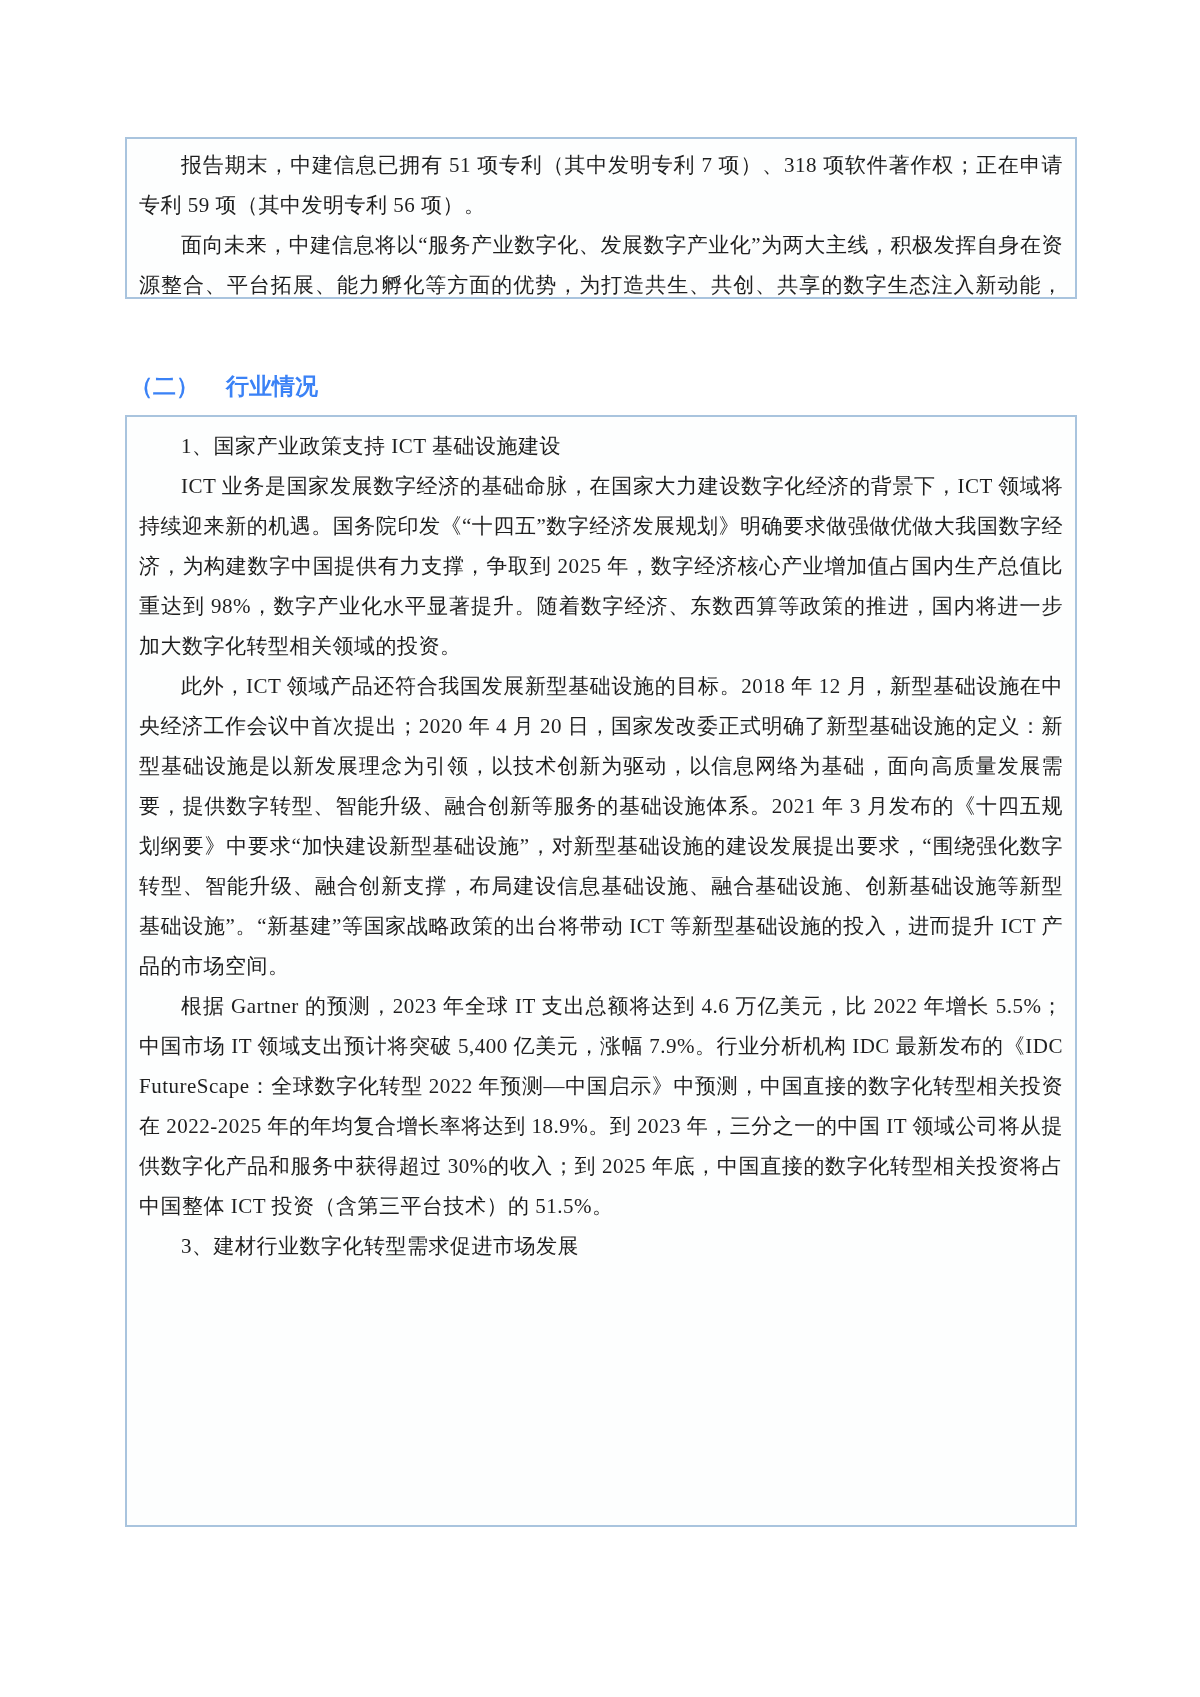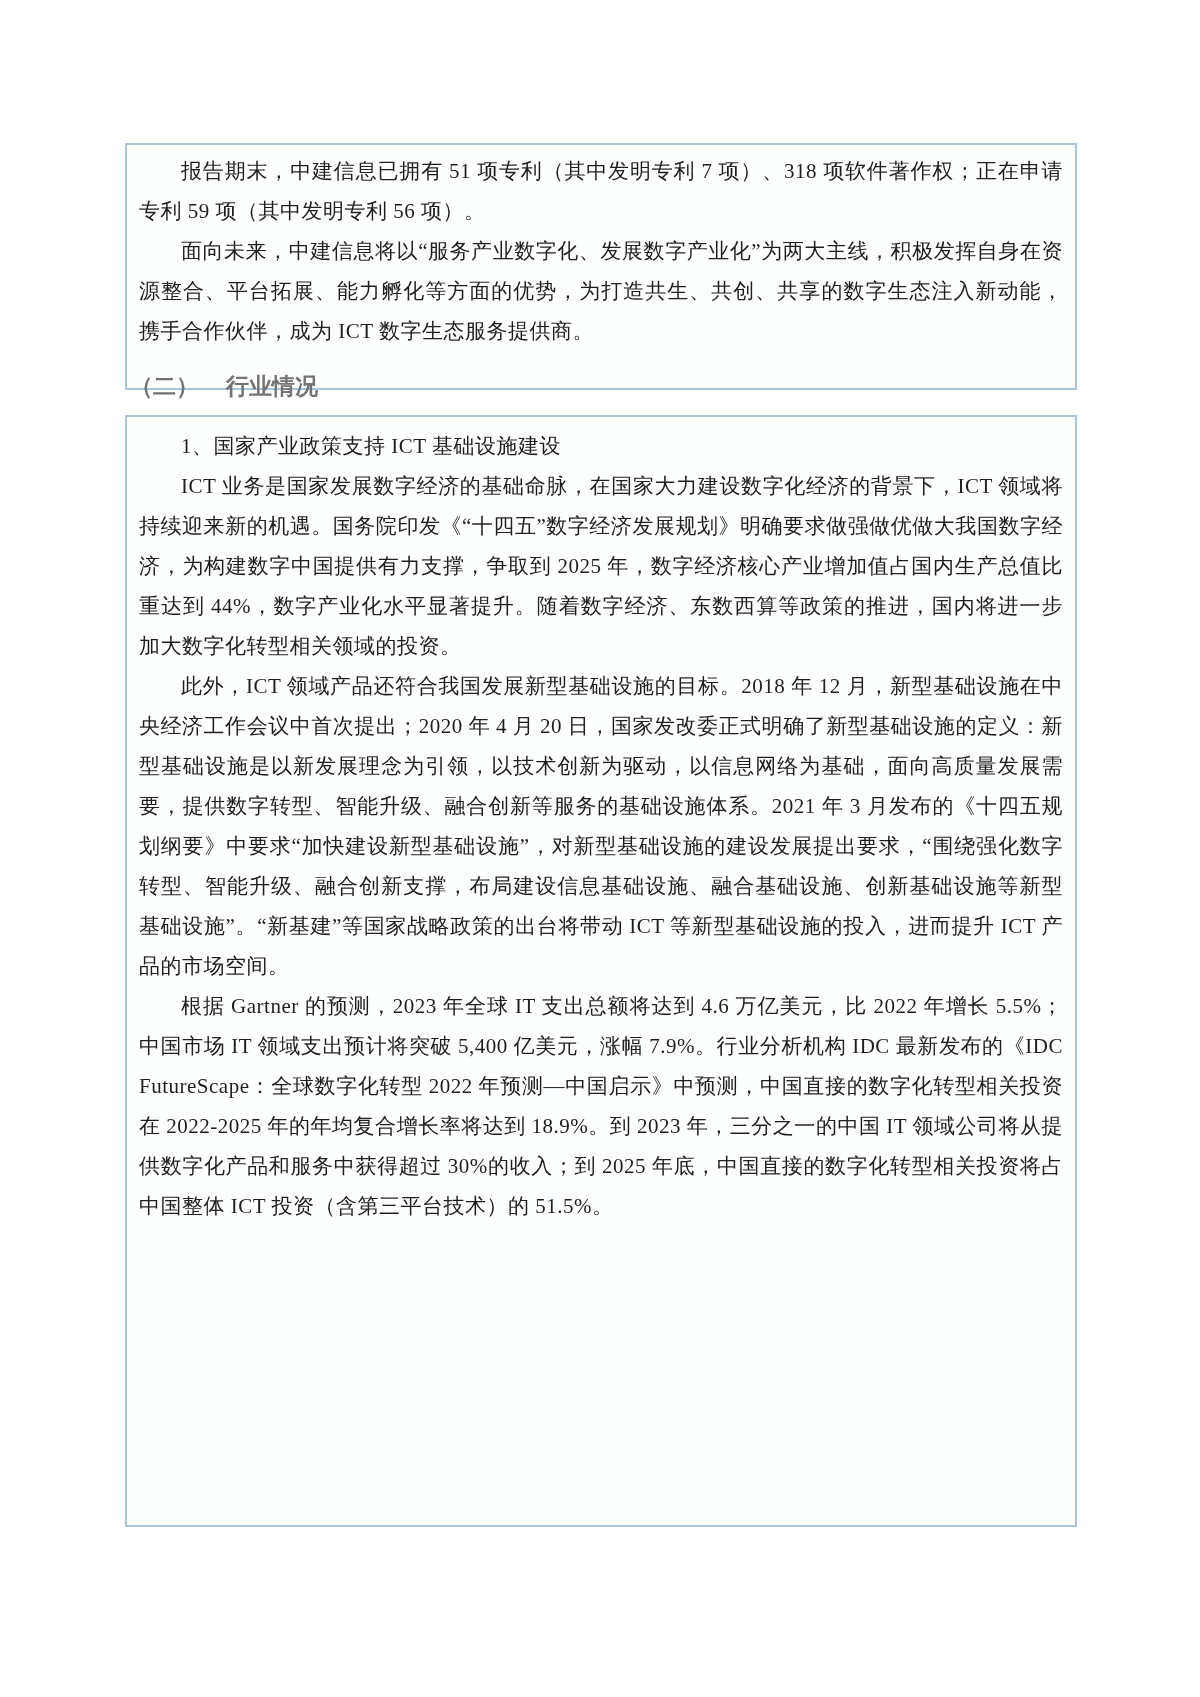--- a/index.html
+++ b/index.html
@@ -20,22 +20,22 @@
     position: absolute;
     left: 125px;
     width: 952px;
     border: 2px solid #a9c4de;
     background: #fdfefe;
     box-sizing: border-box;
     padding: 6px 12px 0 12px;
     overflow: hidden;
   }
   .box-summary {
-    top: 143px;
-    height: 247px;
+    top: 137px;
+    height: 162px;
   }
   .box-industry {
     top: 415px;
     height: 1112px;
     padding-top: 9px;
   }
   .para {
     margin: 0;
     font-size: 21px;
     line-height: 40px;
@@ -44,21 +44,21 @@
     letter-spacing: 0.5px;
   }
   .section-heading {
     position: absolute;
     left: 130px;
     top: 371px;
     margin: 0;
     font-family: "Liberation Sans", "DejaVu Sans", sans-serif;
     font-size: 23px;
     font-weight: 700;
-    color: #737373;
+    color: #3b82f6;
     white-space: nowrap;
   }
   .section-heading .heading-title {
     margin-left: 27px;
   }
 </style>
 </head>
 <body>
 
 <div class="page">
@@ -67,18 +67,19 @@
     <p class="para">报告期末，中建信息已拥有 51 项专利（其中发明专利 7 项）、318 项软件著作权；正在申请专利 59 项（其中发明专利 56 项）。</p>
     <p class="para">面向未来，中建信息将以“服务产业数字化、发展数字产业化”为两大主线，积极发挥自身在资源整合、平台拓展、能力孵化等方面的优势，为打造共生、共创、共享的数字生态注入新动能，携手合作伙伴，成为 ICT 数字生态服务提供商。</p>
   </section>
 
   <h2 class="section-heading">
     <span class="heading-number">（二）</span><span class="heading-title">行业情况</span>
   </h2>
 
   <section class="text-box box-industry">
     <p class="para">1、国家产业政策支持 ICT 基础设施建设</p>
-    <p class="para">ICT 业务是国家发展数字经济的基础命脉，在国家大力建设数字化经济的背景下，ICT 领域将持续迎来新的机遇。国务院印发《“十四五”数字经济发展规划》明确要求做强做优做大我国数字经济，为构建数字中国提供有力支撑，争取到 2025 年，数字经济核心产业增加值占国内生产总值比重达到 44%，数字产业化水平显著提升。随着数字经济、东数西算等政策的推进，国内将进一步加大数字化转型相关领域的投资。</p>
+    <p class="para">ICT 业务是国家发展数字经济的基础命脉，在国家大力建设数字化经济的背景下，ICT 领域将持续迎来新的机遇。国务院印发《“十四五”数字经济发展规划》明确要求做强做优做大我国数字经济，为构建数字中国提供有力支撑，争取到 2025 年，数字经济核心产业增加值占国内生产总值比重达到 98%，数字产业化水平显著提升。随着数字经济、东数西算等政策的推进，国内将进一步加大数字化转型相关领域的投资。</p>
     <p class="para">此外，ICT 领域产品还符合我国发展新型基础设施的目标。2018 年 12 月，新型基础设施在中央经济工作会议中首次提出；2020 年 4 月 20 日，国家发改委正式明确了新型基础设施的定义：新型基础设施是以新发展理念为引领，以技术创新为驱动，以信息网络为基础，面向高质量发展需要，提供数字转型、智能升级、融合创新等服务的基础设施体系。2021 年 3 月发布的《十四五规划纲要》中要求“加快建设新型基础设施”，对新型基础设施的建设发展提出要求，“围绕强化数字转型、智能升级、融合创新支撑，布局建设信息基础设施、融合基础设施、创新基础设施等新型基础设施”。“新基建”等国家战略政策的出台将带动 ICT 等新型基础设施的投入，进而提升 ICT 产品的市场空间。</p>
     <p class="para">根据 Gartner 的预测，2023 年全球 IT 支出总额将达到 4.6 万亿美元，比 2022 年增长 5.5%；中国市场 IT 领域支出预计将突破 5,400 亿美元，涨幅 7.9%。行业分析机构 IDC 最新发布的《IDC FutureScape：全球数字化转型 2022 年预测—中国启示》中预测，中国直接的数字化转型相关投资在 2022-2025 年的年均复合增长率将达到 18.9%。到 2023 年，三分之一的中国 IT 领域公司将从提供数字化产品和服务中获得超过 30%的收入；到 2025 年底，中国直接的数字化转型相关投资将占中国整体 ICT 投资（含第三平台技术）的 51.5%。</p>
+    <p class="para">3、建材行业数字化转型需求促进市场发展</p>
   </section>
 
 </div>
 
 </body></html>

